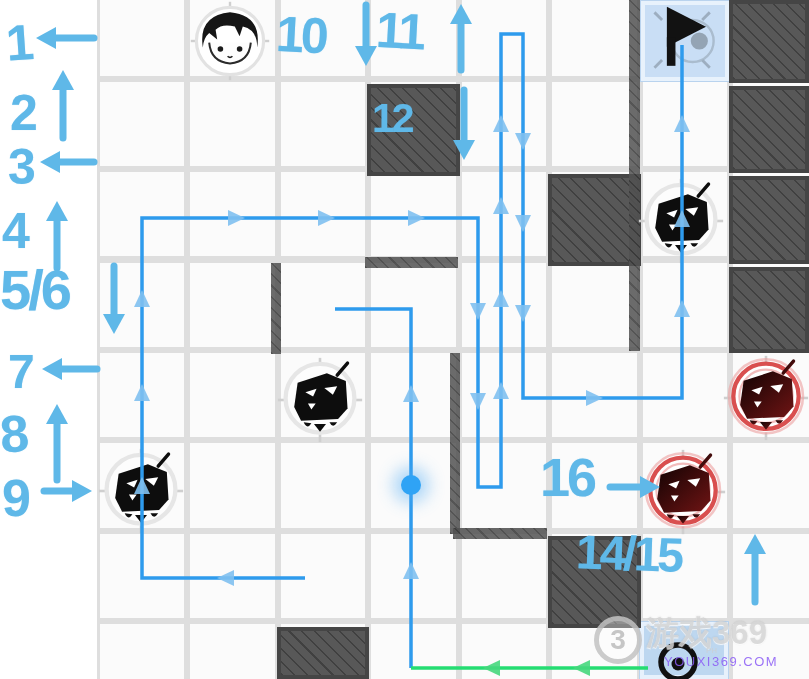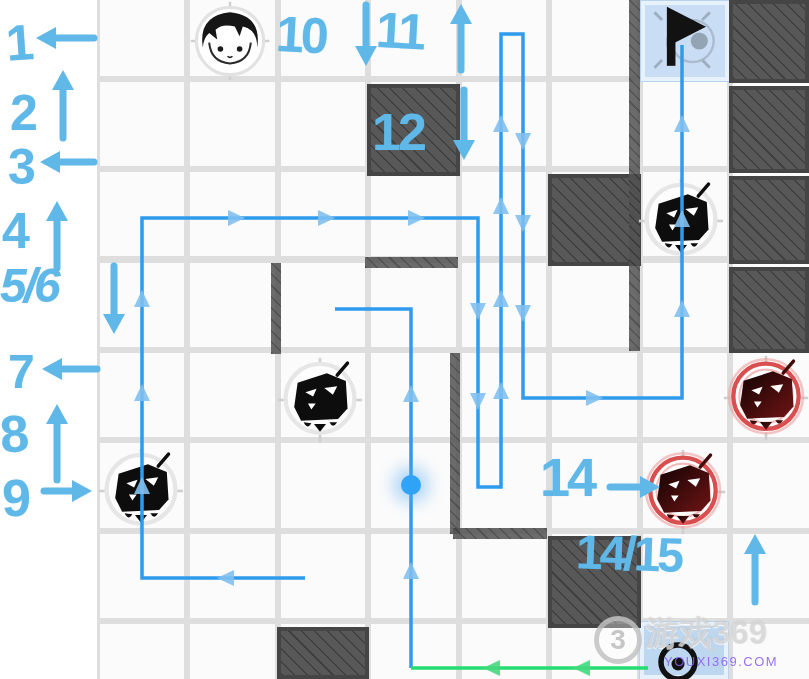--- a/index.html
+++ b/index.html
@@ -288,28 +288,28 @@
       <g>
         <line x1="755" y1="602" x2="755" y2="550" stroke="#5fb8e8" stroke-width="7" stroke-linecap="round"></line>
         <polygon points="755,534 744,554 766,554" fill="#5fb8e8"></polygon>
       </g>
     </svg>
   <div id="labels">
       <div class="lbl" style="left: 6px; top: 18px; font-size: 50px; transform: rotate(-4deg);">1</div>
       <div class="lbl" style="left: 10px; top: 88px; font-size: 50px; transform: rotate(0deg);">2</div>
       <div class="lbl" style="left: 8px; top: 142px; font-size: 50px; transform: rotate(0deg);">3</div>
       <div class="lbl" style="left: 2px; top: 206px; font-size: 50px; transform: rotate(0deg);">4</div>
-      <div class="lbl" style="left: 0px; top: 262px; font-size: 48px; transform: rotate(0deg); font-style: italic;">5/6</div>
+      <div class="lbl" style="left: 0px; top: 262px; font-size: 56px; transform: rotate(0deg);">5/6</div>
       <div class="lbl" style="left: 8px; top: 348px; font-size: 48px; transform: rotate(0deg);">7</div>
       <div class="lbl" style="left: 0px; top: 408px; font-size: 52px; transform: rotate(-4deg);">8</div>
       <div class="lbl" style="left: 2px; top: 472px; font-size: 52px; transform: rotate(0deg);">9</div>
       <div class="lbl" style="left: 276px; top: 10px; font-size: 50px; transform: rotate(3deg);">10</div>
       <div class="lbl" style="left: 376px; top: 6px; font-size: 50px; transform: rotate(3deg);">11</div>
-      <div class="lbl" style="left: 372px; top: 106px; font-size: 52px; transform: rotate(0deg);">12</div>
-      <div class="lbl" style="left: 540px; top: 450px; font-size: 54px; transform: rotate(0deg);">14</div>
+      <div class="lbl" style="left: 372px; top: 98px; font-size: 41px; transform: rotate(0deg);">12</div>
+      <div class="lbl" style="left: 540px; top: 450px; font-size: 54px; transform: rotate(0deg);">16</div>
       <div class="lbl" style="left: 576px; top: 530px; font-size: 48px; transform: rotate(2deg);">14/15</div>
     </div>
   <div class="watermark">
     <div class="wm-badge">3</div>
     <div class="wm-text">
       <div class="wm-title">游戏369</div>
       <div class="wm-mini">PH</div>
       <div class="wm-sub">YOUXI369.COM</div>
     </div>
   </div>

